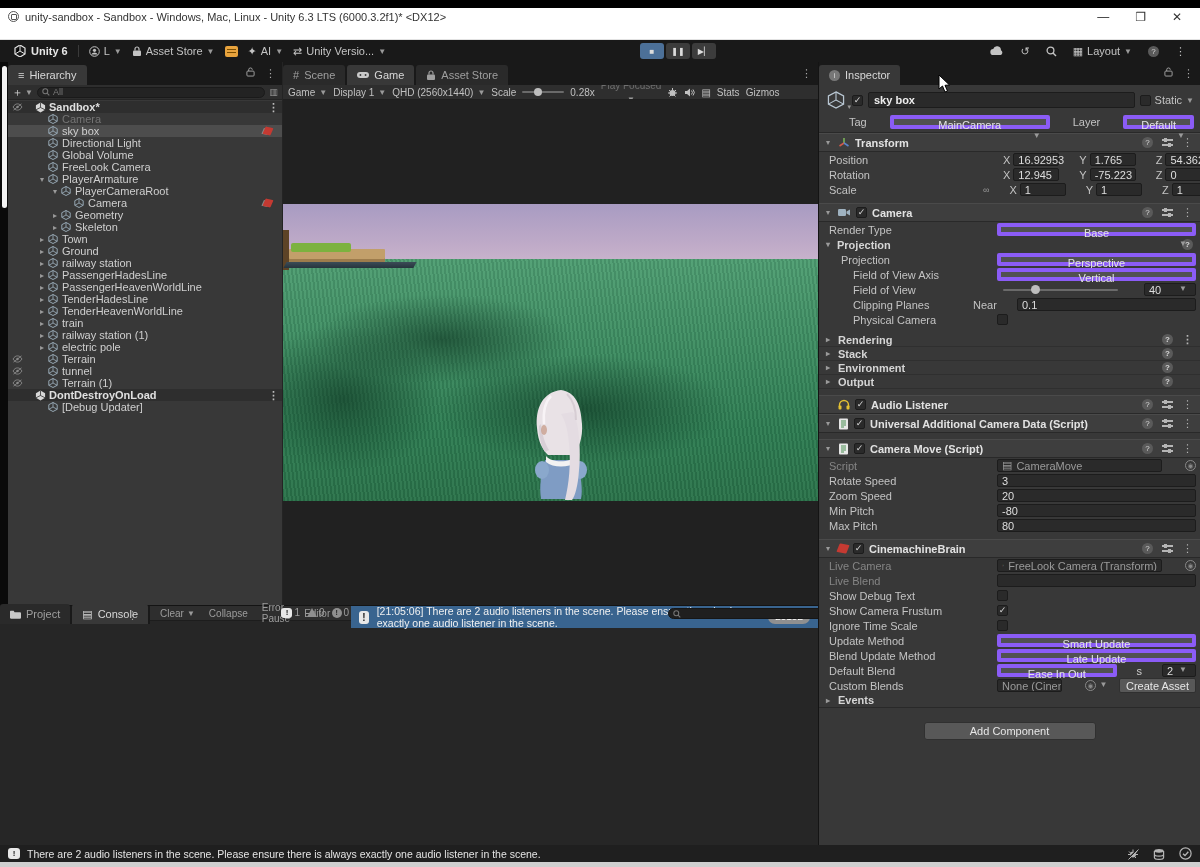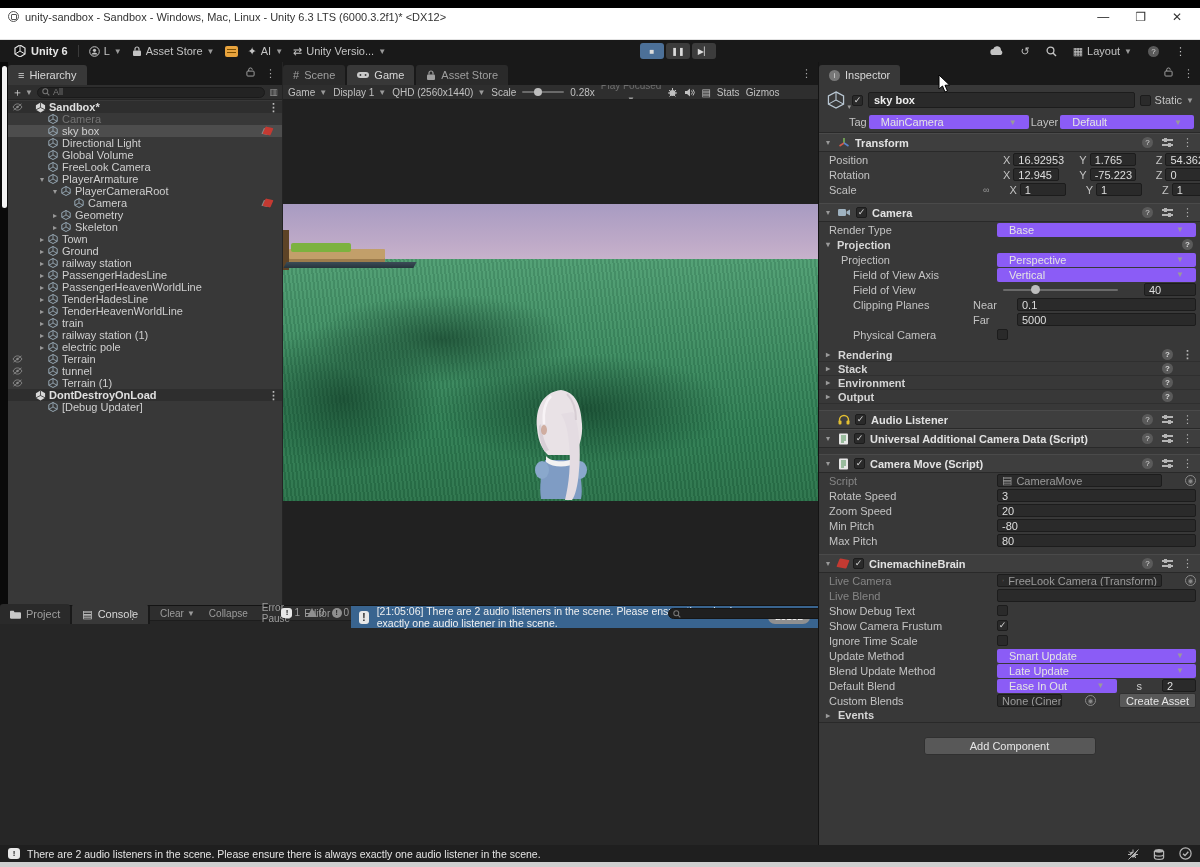--- a/index.html
+++ b/index.html
@@ -102,23 +102,23 @@
   
   .inspector{position:absolute;left:818px;top:62px;width:382px;height:783px;background:#383838;border-left:1px solid #141414;display:flex;flex-direction:column;font-size:11px;color:#cfcfcf;}
   .insp-scroll{flex:1;overflow:hidden;}
   .insp-head{padding:4px 6px 3px 6px;border-bottom:1px solid #292929;}
   .ih-row1{display:flex;align-items:center;gap:5px;}
   .big-ico{position:relative;width:22px;height:22px;display:flex;align-items:center;justify-content:center;}
   .big-ico .dd{position:absolute;right:-4px;bottom:0;font-size:7px;color:#9a9a9a;}
   .chkbox{width:11px;height:11px;background:#2a2a2a;border:1px solid #1c1c1c;border-radius:2px;display:flex;align-items:center;justify-content:center;color:#d8d8d8;font-size:9px;line-height:9px;}
   .name-field{flex:1;height:16px;background:#2a2a2a;border:1px solid #1c1c1c;border-radius:2px;display:flex;align-items:center;padding:0 5px;color:#eee;font-weight:bold;}
   .static-grp{display:flex;align-items:center;gap:4px;color:#c3c3c3;}
-  .ih-row2{display:flex;align-items:center;gap:2px;margin-top:4px;padding-left:24px;}
+  .ih-row2{display:flex;align-items:center;gap:23px;margin-top:4px;padding-left:24px;}
   .mini-lbl{color:#c3c3c3;}
-  .dropdown{height:14px;background:#515151;border:7px solid #8b5cf6;border-radius:2px;display:flex;align-items:center;padding:0 5px;color:#e4e4e4;position:relative;}
+  .dropdown{height:14px;background:#515151;border:4px solid #8b5cf6;border-radius:2px;display:flex;align-items:center;padding:0 5px;color:#e4e4e4;position:relative;flex-direction:column;}
   .dropdown .caret{margin-left:auto;}
   .dd-tag{width:160px;}
   .dd-layer{width:130px;flex:1;}
   .comp-head{height:19px;background:#3e3e3e;border-top:1px solid #4a4a4a;border-bottom:1px solid #292929;display:flex;align-items:center;gap:5px;padding:0 4px;}
   .comp-head .fold{width:10px;font-size:8px;color:#9a9a9a;text-align:center;}
   .comp-head .ctitle{font-weight:bold;color:#e2e2e2;}
   .head-icons{margin-left:auto;display:flex;align-items:center;gap:9px;color:#b5b5b5;padding-right:3px;}
   .qmark{width:11px;height:11px;border-radius:50%;background:#5a5a5a;color:#d8d8d8;font-size:8px;display:flex;align-items:center;justify-content:center;}
   .sliders-ico{width:11px;height:9px;position:relative;}
   .sliders-ico::before,.sliders-ico::after{content:"";position:absolute;left:0;width:11px;height:1.5px;background:#b5b5b5;}
@@ -1046,25 +1046,20 @@
             <span class="knob"></span>
           </span>
         <span class="i-field fov-val">40</span>
       </div>
       <div class="i-row">
         <span class="i-label ind2" style="width:124px;">Clipping Planes</span>
         <span class="nf-lbl">Near</span>
         <span class="i-field">0.1</span>
       </div>
       <div class="i-row">
-        <span class="i-label ind2" style="width:124px;"></span>
-        <span class="nf-lbl">Far</span>
-        <span class="i-field">5000</span>
-      </div>
-      <div class="i-row">
         <span class="i-label ind2">Physical Camera</span>
         <span class="chkbox"></span>
       </div>
       <div class="gap6"></div>
       <div>
 
       <div class="fold-row f-kebab">
             <span class="fold">▸</span>
             <span>Rendering</span>
             <span class="head-icons">

